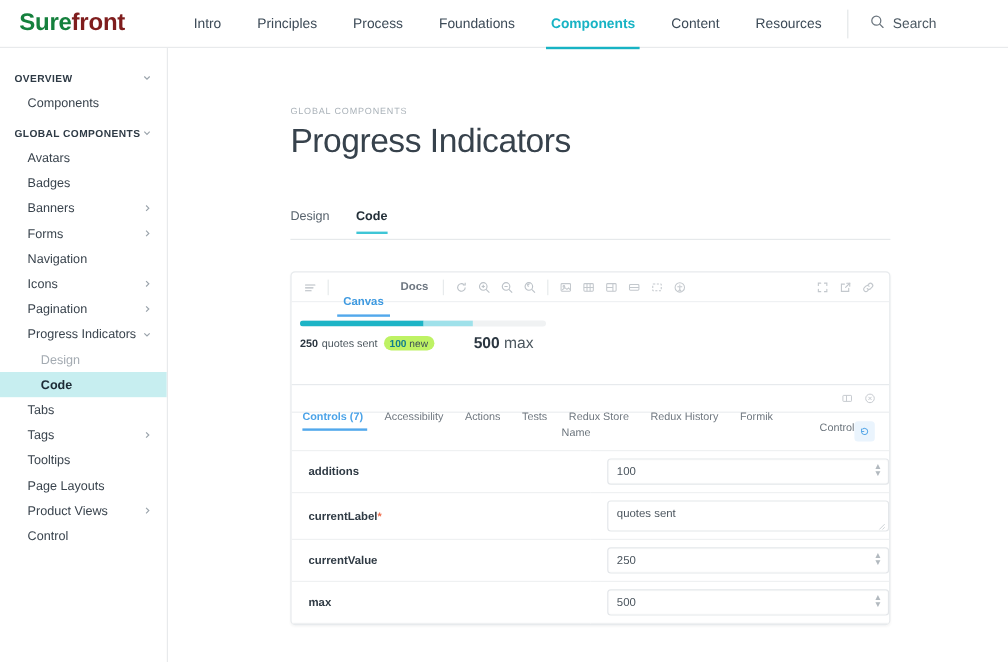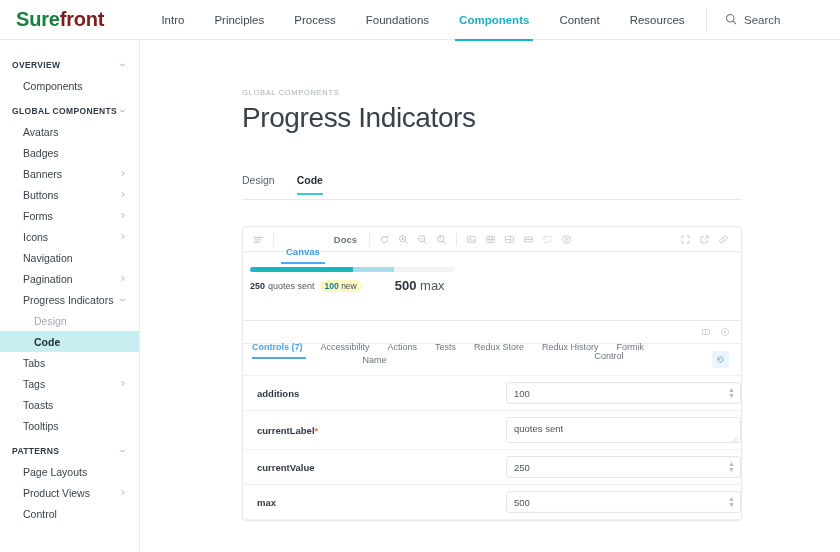--- a/index.html
+++ b/index.html
@@ -227,21 +227,21 @@
   .bar .seg-b { width: 20%; background: #9fe1ea; }
   .barlabels {
     margin-top: 6px;
     display: flex;
     align-items: center;
     font-size: 9px;
     color: #4c575f;
   }
   .lbl-strong { font-weight: 700; color: #2b3640; }
   .pill {
-    background: #fef9c3;
+    background: #bef264;
     border-radius: 8px;
     padding: 1px 5px;
     margin-left: 5px;
     font-size: 8.5px;
     white-space: nowrap;
   }
   .pill b { color: #127e8e; }
   .pill span { color: #3d4d55; }
   .max-lbl { margin-left: 33px; font-size: 13px; color: #4c575f; }
 
@@ -272,21 +272,21 @@
     content: ""; position: absolute; left: 0; right: 6px; bottom: 0;
     height: 2px; background: #52a8ec;
   }
 
   table.controls {
     width: 100%;
     border-collapse: collapse;
     table-layout: fixed;
   }
   table.controls th {
-    text-align: center;
+    text-align: right;
     font-size: 9px;
     font-weight: 400;
     color: #6b747c;
     padding: 7px 0 7px 14px;
     border-bottom: 1px solid #eff1f2;
     height: 22px;
   }
   table.controls td {
     padding: 6px 0 6px 14px;
     border-bottom: 1px solid #eff1f2;
@@ -424,45 +424,37 @@
     </div>
     <div class="sb-item">
       <span>Banners</span>
       <span class="chev">
         <svg width="9" height="9" viewBox="0 0 12 12" fill="none" stroke="#9aa3ab" stroke-width="1.3">
             <polyline points="5,3 8,6 5,9"></polyline>
           </svg>
       </span>
     </div>
     <div class="sb-item">
-      <span>Buttons</span>
+      <span>Forms</span>
       <span class="chev">
         <svg width="9" height="9" viewBox="0 0 12 12" fill="none" stroke="#9aa3ab" stroke-width="1.3">
             <polyline points="5,3 8,6 5,9"></polyline>
           </svg>
       </span>
     </div>
     <div class="sb-item">
-      <span>Forms</span>
+      <span>Navigation</span>
+    </div>
+    <div class="sb-item">
+      <span>Icons</span>
       <span class="chev">
         <svg width="9" height="9" viewBox="0 0 12 12" fill="none" stroke="#9aa3ab" stroke-width="1.3">
             <polyline points="5,3 8,6 5,9"></polyline>
           </svg>
       </span>
-    </div>
-    <div class="sb-item">
-      <span>Icons</span>
-      <span class="chev">
-        <svg width="9" height="9" viewBox="0 0 12 12" fill="none" stroke="#9aa3ab" stroke-width="1.3">
-            <polyline points="5,3 8,6 5,9"></polyline>
-          </svg>
-      </span>
-    </div>
-    <div class="sb-item">
-      <span>Navigation</span>
     </div>
     <div class="sb-item">
       <span>Pagination</span>
       <span class="chev">
         <svg width="9" height="9" viewBox="0 0 12 12" fill="none" stroke="#9aa3ab" stroke-width="1.3">
             <polyline points="5,3 8,6 5,9"></polyline>
           </svg>
       </span>
     </div>
     <div class="sb-item">
@@ -484,34 +476,23 @@
     </div>
     <div class="sb-item">
       <span>Tags</span>
       <span class="chev">
         <svg width="9" height="9" viewBox="0 0 12 12" fill="none" stroke="#9aa3ab" stroke-width="1.3">
             <polyline points="5,3 8,6 5,9"></polyline>
           </svg>
       </span>
     </div>
     <div class="sb-item">
-      <span>Toasts</span>
-    </div>
-    <div class="sb-item">
       <span>Tooltips</span>
     </div>
 
-    <div class="sb-group">
-      <span>PATTERNS</span>
-      <span class="chev">
-        <svg width="9" height="9" viewBox="0 0 12 12" fill="none" stroke="#9aa3ab" stroke-width="1.3">
-            <polyline points="3,5 6,8 9,5"></polyline>
-          </svg>
-      </span>
-    </div>
     <div class="sb-item">
       <span>Page Layouts</span>
     </div>
     <div class="sb-item">
       <span>Product Views</span>
       <span class="chev">
         <svg width="9" height="9" viewBox="0 0 12 12" fill="none" stroke="#9aa3ab" stroke-width="1.3">
             <polyline points="5,3 8,6 5,9"></polyline>
           </svg>
       </span>

